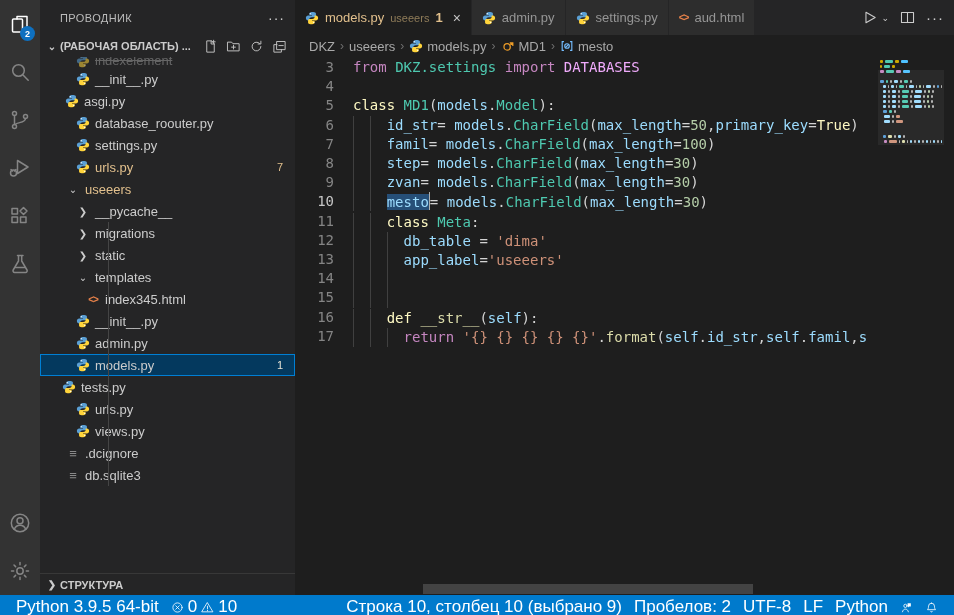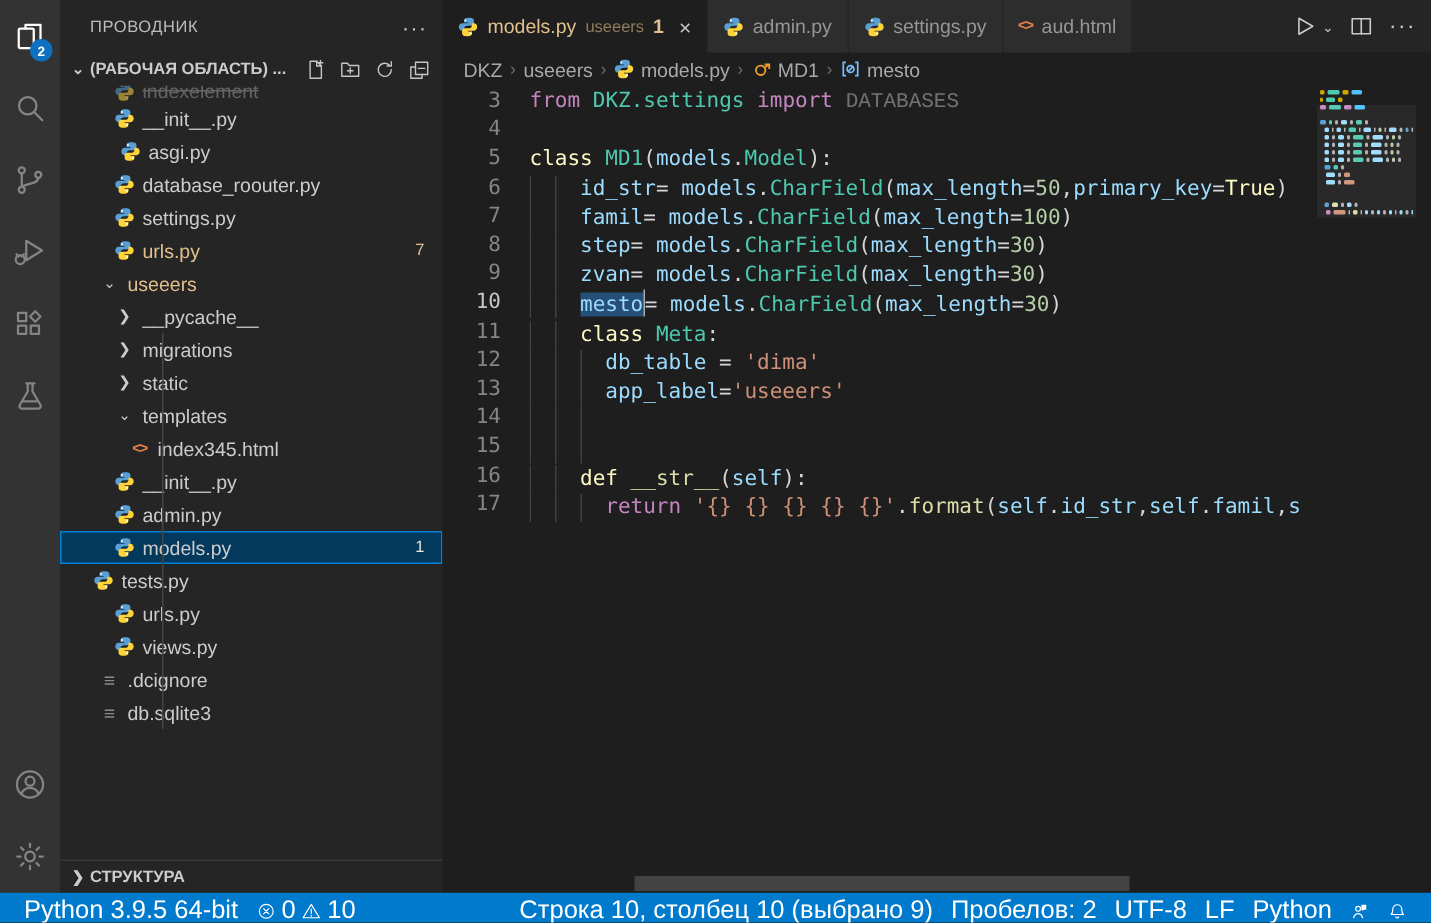--- a/index.html
+++ b/index.html
@@ -66,21 +66,21 @@
   .breadcrumb .sep { color:#6e6e6e; font-size:12px; }
   .crumb { display:flex; align-items:center; gap:4px; cursor:pointer; }
 
   .codearea { flex:1; display:flex; position:relative; font-family:"DejaVu Sans Mono", monospace; font-size:14px; overflow:hidden; }
   .gutter { width:58px; flex-shrink:0; text-align:right; padding-right:19px; color:#858585; line-height:19.2px; padding-top:1px; }
   .gutter .ln.active { color:#c6c6c6; }
   .codelines { flex:1; overflow:hidden; white-space:pre; line-height:19.2px; padding-top:1px; color:#d4d4d4; }
   .ig { display:inline-block; width:2ch; border-left:1px solid #404040; height:19px; vertical-align:top; }
   .kw { color:#fef9c3; } .kw2 { color:#c586c0; } .type { color:#4ec9b0; }
   .var { color:#9cdcfe; } .num { color:#b5cea8; } .str { color:#ce9178; }
-  .fn { color:#dcdcaa;margin-top:36px; } .const { color:#737373;font-family:Liberation Mono, monospace; } .pl { color:#d4d4d4; }
+  .fn { color:#dcdcaa;margin-top:36px; } .const { color:#f0abfc; } .pl { color:#d4d4d4; }
   .sel { background:#264f78; }
   .caret { display:inline-block; border-left:1.5px solid #aeafad; height:18px; vertical-align:text-bottom; }
 
   .minimap { width:76px; flex-shrink:0; padding:3px 10px 0 2px; position:relative; }
   .mm-row { height:3px; margin-bottom:2px; display:flex; }
   .mm-seg { height:3px; margin-right:2px; border-radius:1px; }
   .mm-slider { position:absolute; left:0; width:66px; background:rgba(255,255,255,.05); }
 
   .hscroll { position:absolute; bottom:1px; left:128px; width:330px; height:10px; background:#4a4a4a; opacity:.85; cursor:pointer; }
 
@@ -226,21 +226,21 @@
           <span class="slot">
             <svg class="icon-py" viewBox="0 0 16 16">
               <path fill="#5a9fd4" d="M7.9 1c-1.8 0-2.9.8-2.9 2v1.6h3v.6H3.6C2.1 5.2 1 6.4 1 8s1.1 2.8 2.6 2.8H5V9.2c0-1.4 1.2-2.2 2.9-2.2h2.7c1.1 0 1.9-.8 1.9-1.9V3c0-1.2-1.3-2-2.8-2z"></path>
               <circle cx="6" cy="3" r=".75" fill="#fff"></circle>
               <path fill="#ffd43b" d="M8.1 15c1.8 0 2.9-.8 2.9-2v-1.6H8v-.6h4.4c1.5 0 2.6-1.2 2.6-2.8s-1.1-2.8-2.6-2.8H11v1.6c0 1.4-1.2 2.2-2.9 2.2H5.4c-1.1 0-1.9.8-1.9 1.9V13c0 1.2 1.3 2 2.8 2z"></path>
               <circle cx="10" cy="13" r=".75" fill="#fff"></circle>
             </svg>
           </span>
           <span class="label">__init__.py</span>
         </div>
-        <div class="row" style="padding-left: 38px;">
+        <div class="row" style="padding-left: 23px;">
           <span class="slot">
             <svg class="icon-py" viewBox="0 0 16 16">
               <path fill="#5a9fd4" d="M7.9 1c-1.8 0-2.9.8-2.9 2v1.6h3v.6H3.6C2.1 5.2 1 6.4 1 8s1.1 2.8 2.6 2.8H5V9.2c0-1.4 1.2-2.2 2.9-2.2h2.7c1.1 0 1.9-.8 1.9-1.9V3c0-1.2-1.3-2-2.8-2z"></path>
               <circle cx="6" cy="3" r=".75" fill="#fff"></circle>
               <path fill="#ffd43b" d="M8.1 15c1.8 0 2.9-.8 2.9-2v-1.6H8v-.6h4.4c1.5 0 2.6-1.2 2.6-2.8s-1.1-2.8-2.6-2.8H11v1.6c0 1.4-1.2 2.2-2.9 2.2H5.4c-1.1 0-1.9.8-1.9 1.9V13c0 1.2 1.3 2 2.8 2z"></path>
               <circle cx="10" cy="13" r=".75" fill="#fff"></circle>
             </svg>
           </span>
           <span class="label">asgi.py</span>
         </div>

